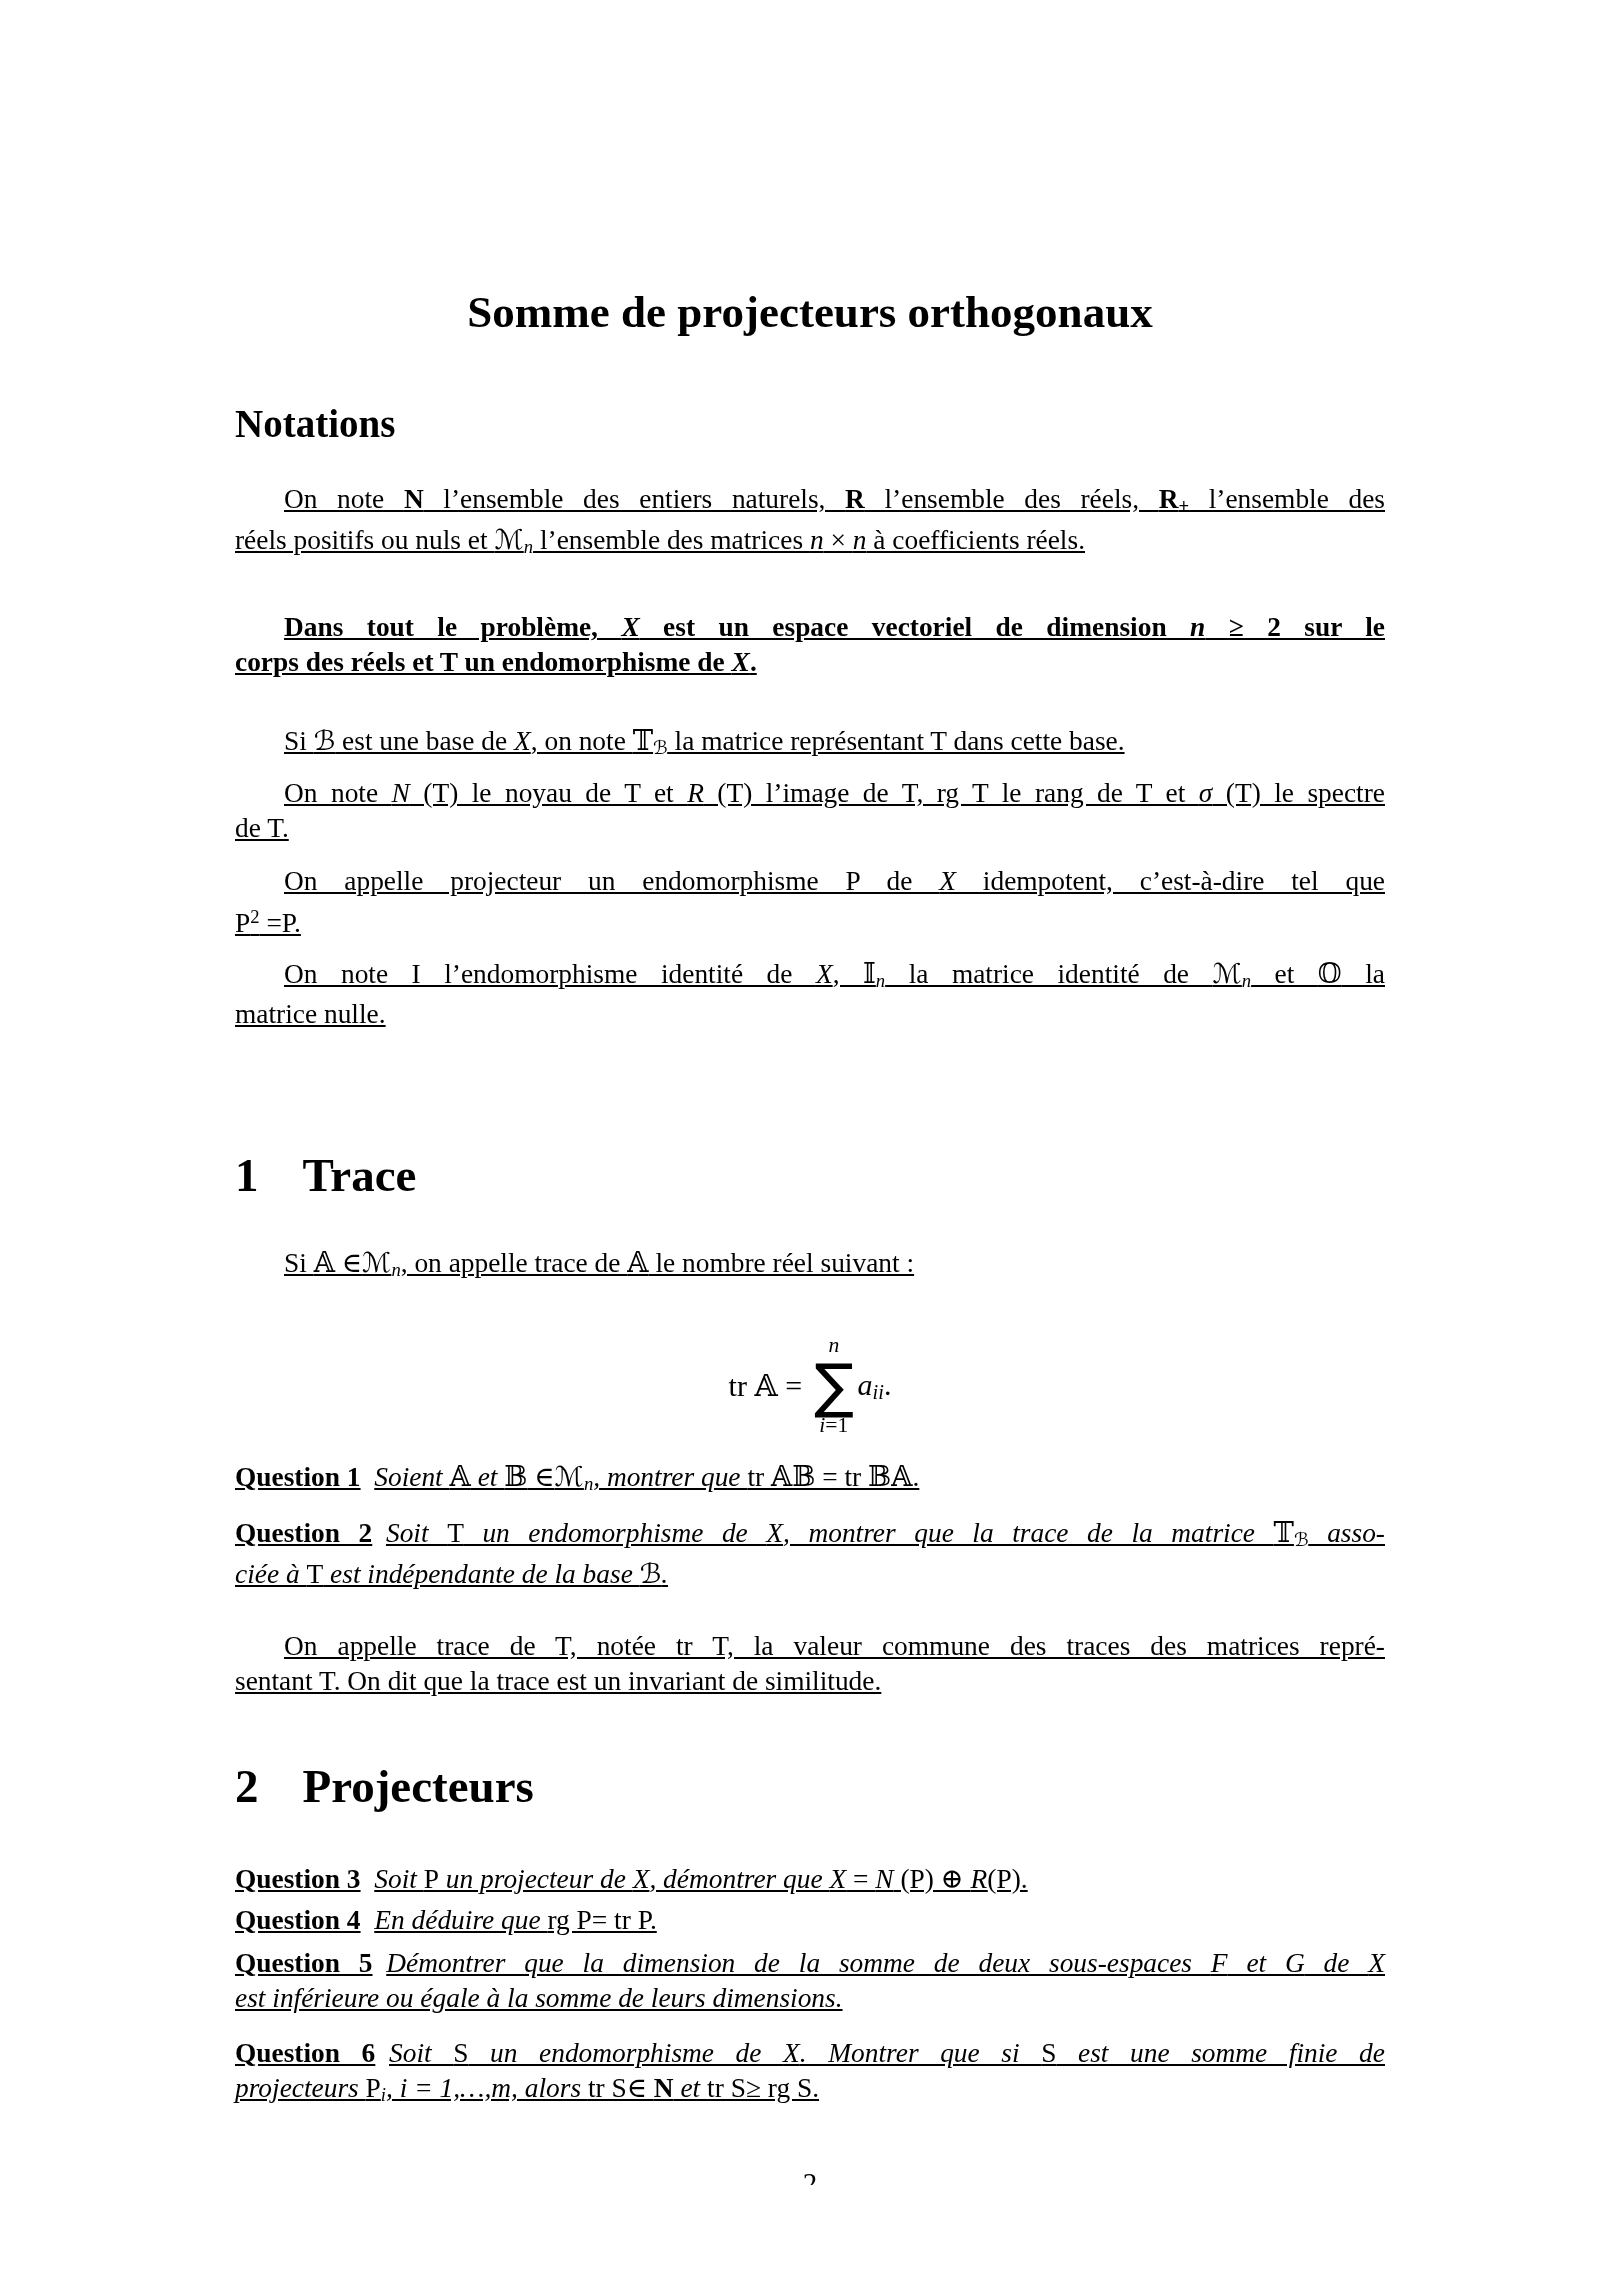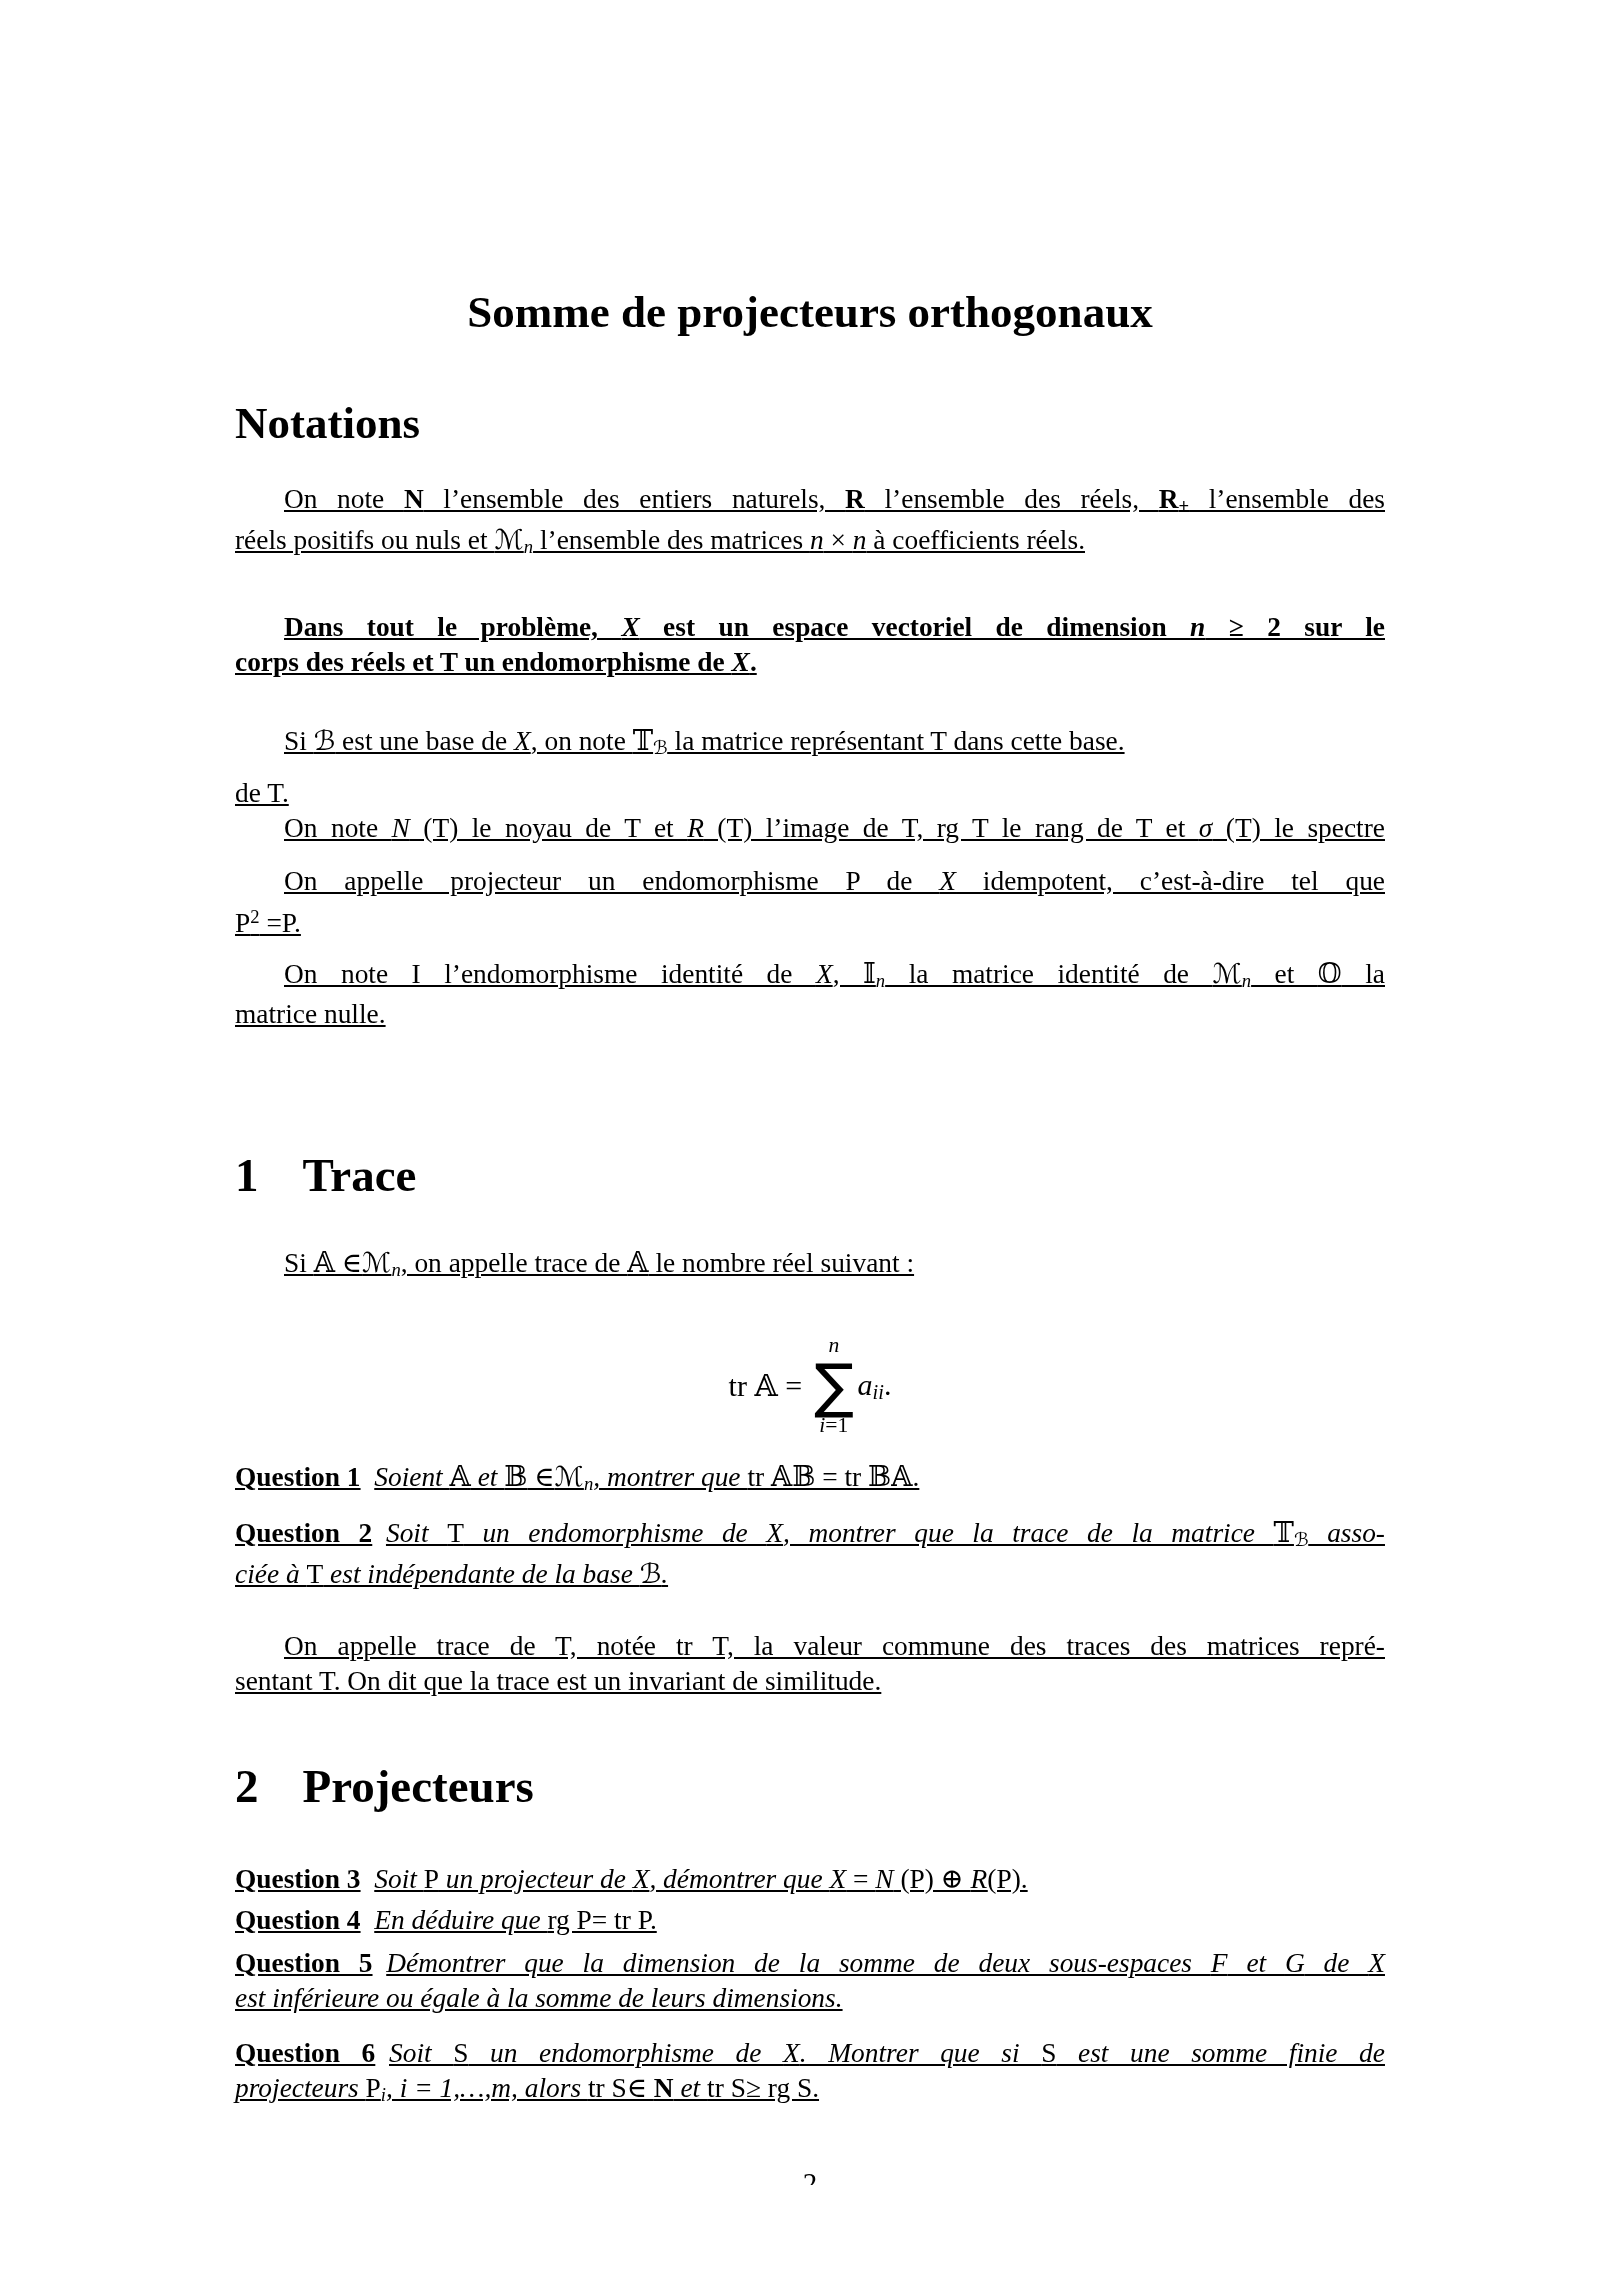--- a/index.html
+++ b/index.html
@@ -16,21 +16,21 @@
   }
   .content { margin: 0 235px; }
 
   .doc-title {
     font-size: 45px;
     line-height: 51px;
     font-weight: 700;
     text-align: center;
   }
   .h-notations {
-    font-size: 45px;
+    font-size: 39px;
     line-height: 49px;
     font-weight: 700;
     margin-top: 61px;
   }
   .section-heading {
     font-size: 47px;
     line-height: 55px;
     font-weight: 700;
   }
   .sec-num { margin-right: 44px; }
@@ -113,22 +113,22 @@
         <div class="line"><span>réels positifs ou nuls et </span><span>ℳ</span><span class="i sub">n</span><span> l’ensemble des matrices </span><span class="i">n</span><span> × </span><span class="i">n</span><span> à coefficients réels.</span></div>
       </div>
     <div class="para m-p2">
         <div class="line just ind"><span class="b">Dans tout le problème, </span><span class="b i">X</span><span class="b"> est un espace vectoriel de dimension </span><span class="b i">n</span><span class="b"> ≥ 2 sur le</span></div>
         <div class="line"><span class="b">corps des réels et T un endomorphisme de </span><span class="b i">X</span><span class="b">.</span></div>
       </div>
     <div class="para m-p3">
         <div class="line ind"><span>Si </span><span>ℬ</span><span> est une base de </span><span class="i">X</span><span>, on note </span><span>𝕋</span><span class="sub">ℬ</span><span> la matrice représentant T dans cette base.</span></div>
       </div>
     <div class="para m-p4">
+        <div class="line just ind"><span>On note </span><span class="i">N</span><span> (T) le noyau de T et </span><span class="i">R</span><span> (T) l’image de T, rg T le rang de T et </span><span class="i">σ</span><span> (T) le spectre</span></div>
         <div class="line"><span>de T.</span></div>
-        <div class="line just ind"><span>On note </span><span class="i">N</span><span> (T) le noyau de T et </span><span class="i">R</span><span> (T) l’image de T, rg T le rang de T et </span><span class="i">σ</span><span> (T) le spectre</span></div>
       </div>
     <div class="para m-p5">
         <div class="line just ind"><span>On appelle projecteur un endomorphisme P de </span><span class="i">X</span><span> idempotent, c’est-à-dire tel que</span></div>
         <div class="line"><span>P</span><span class="sup">2</span><span> =P.</span></div>
       </div>
     <div class="para m-p6">
         <div class="line just ind"><span>On note I l’endomorphisme identité de </span><span class="i">X</span><span>, </span><span>𝕀</span><span class="i sub">n</span><span> la matrice identité de </span><span>ℳ</span><span class="i sub">n</span><span> et </span><span>𝕆</span><span> la</span></div>
         <div class="line"><span>matrice nulle.</span></div>
       </div>
 

